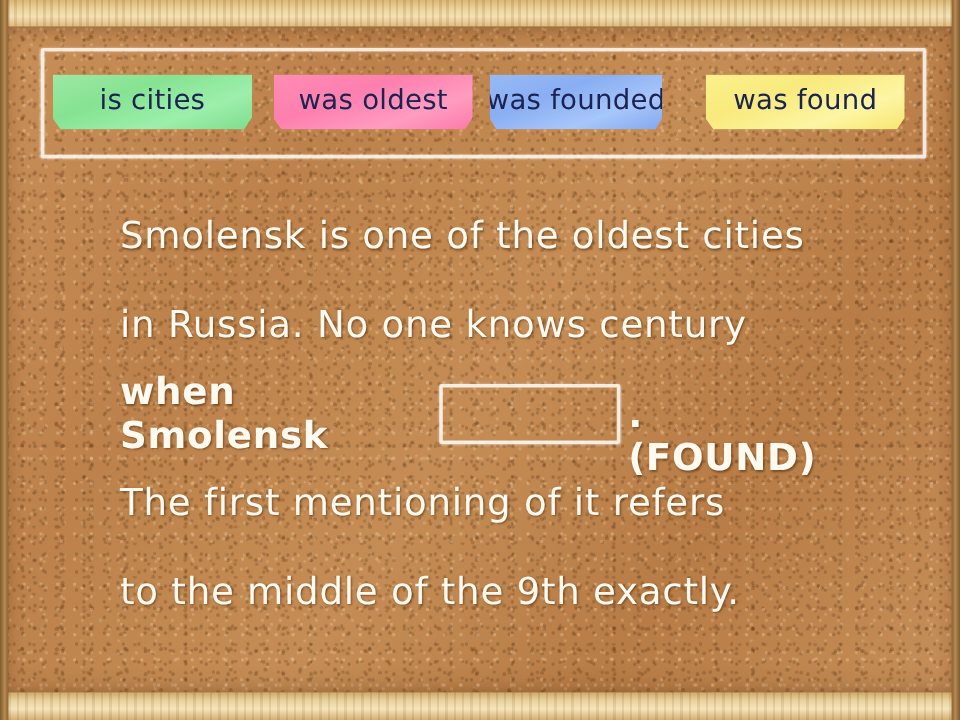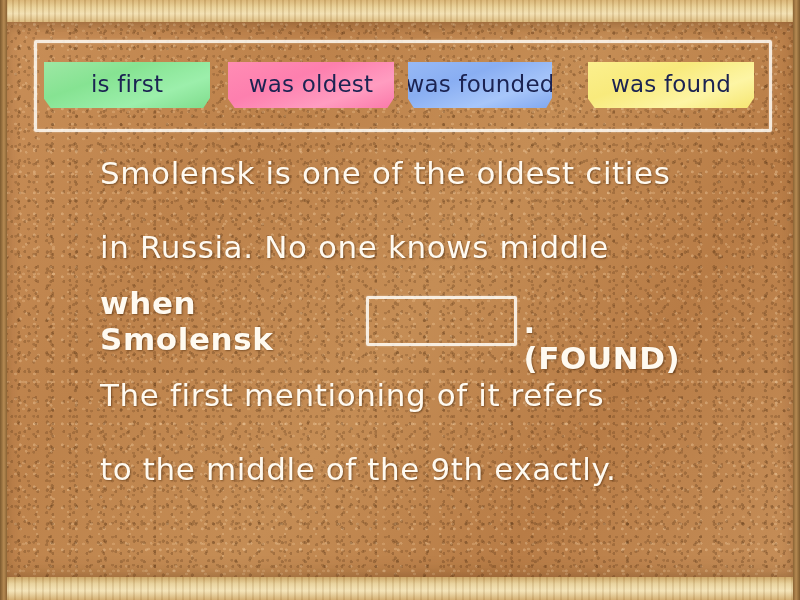--- a/index.html
+++ b/index.html
@@ -130,21 +130,21 @@
     background: linear-gradient(160deg, #97b9f5 0%, #89aef2 36%, #a7c6fa 70%, #81a7ef 100%);
   }
   .card.yellow {
     left: 588px; width: 166px;
     background: linear-gradient(160deg, #fbf08d 0%, #f8ea7c 36%, #fdf5a4 70%, #f6e671 100%);
   }
 
   
   .sentence {
     position: absolute;
-    left: 0; top: 136px;
+    left: 0; top: 160px;
     width: 684px;
     z-index: 3;
     color: #fffaf0;
     font-size: 31px;
     letter-spacing: .6px;
     text-shadow: 1px 1px 2px rgba(70,36,10,.55);
   }
   .line {
     height: 74px;
     display: flex;
@@ -173,38 +173,38 @@
   <div class="cork"></div>
 
   <div class="wood-top"></div>
   <div class="wood-bottom"></div>
   <div class="wood-left"></div>
   <div class="wood-right"></div>
 
   <div class="answer-frame"></div>
 
   <div class="card green">
-    <span class="lbl">is first</span>
+    <span class="lbl">is cities</span>
   </div>
   <div class="card pink">
     <span class="lbl">was oldest</span>
   </div>
   <div class="card blue">
     <span class="lbl">was founded</span>
   </div>
   <div class="card yellow">
     <span class="lbl">was found</span>
   </div>
 
   <div class="sentence">
     <div class="line">
       <span>Smolensk is one of the oldest cities</span>
     </div>
     <div class="line">
-      <span>in Russia. No one knows middle</span>
+      <span>in Russia. No one knows century</span>
     </div>
     <div class="line gapline">
       <span>when Smolensk</span>
       <span class="gap-box"></span>
       <span class="gap-after">. (FOUND)</span>
     </div>
     <div class="line">
       <span>The first mentioning of it refers</span>
     </div>
     <div class="line">

